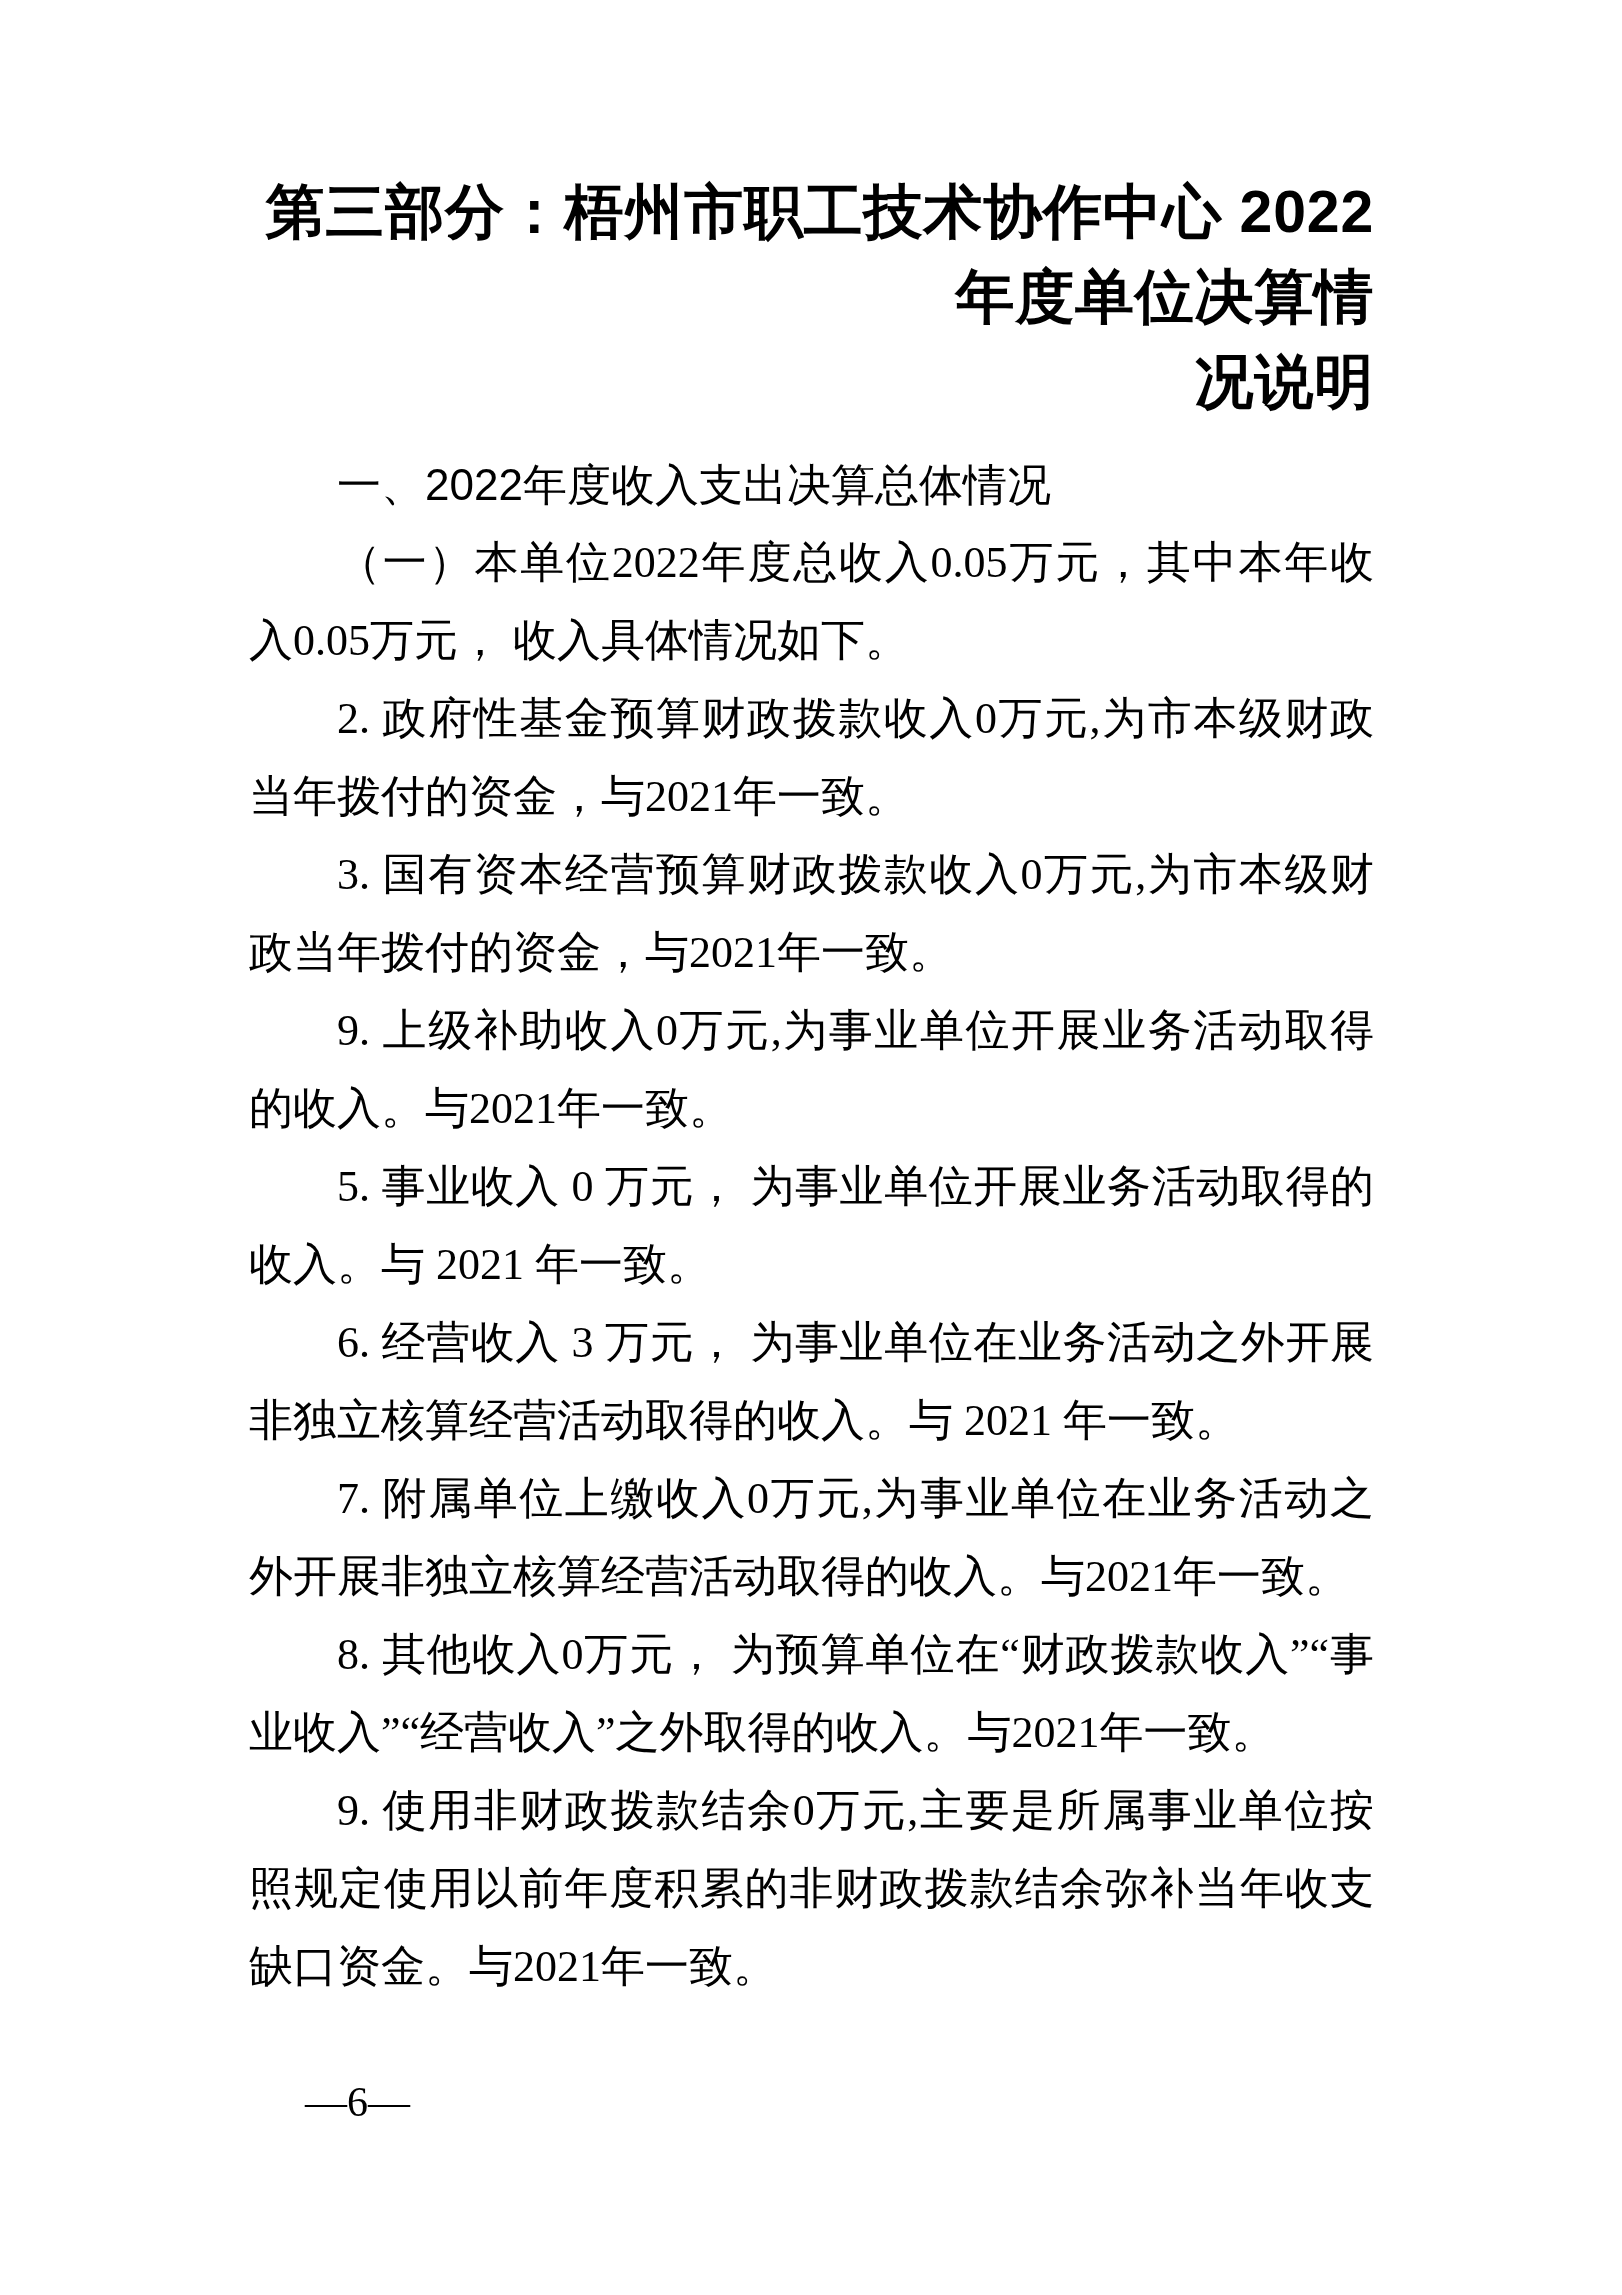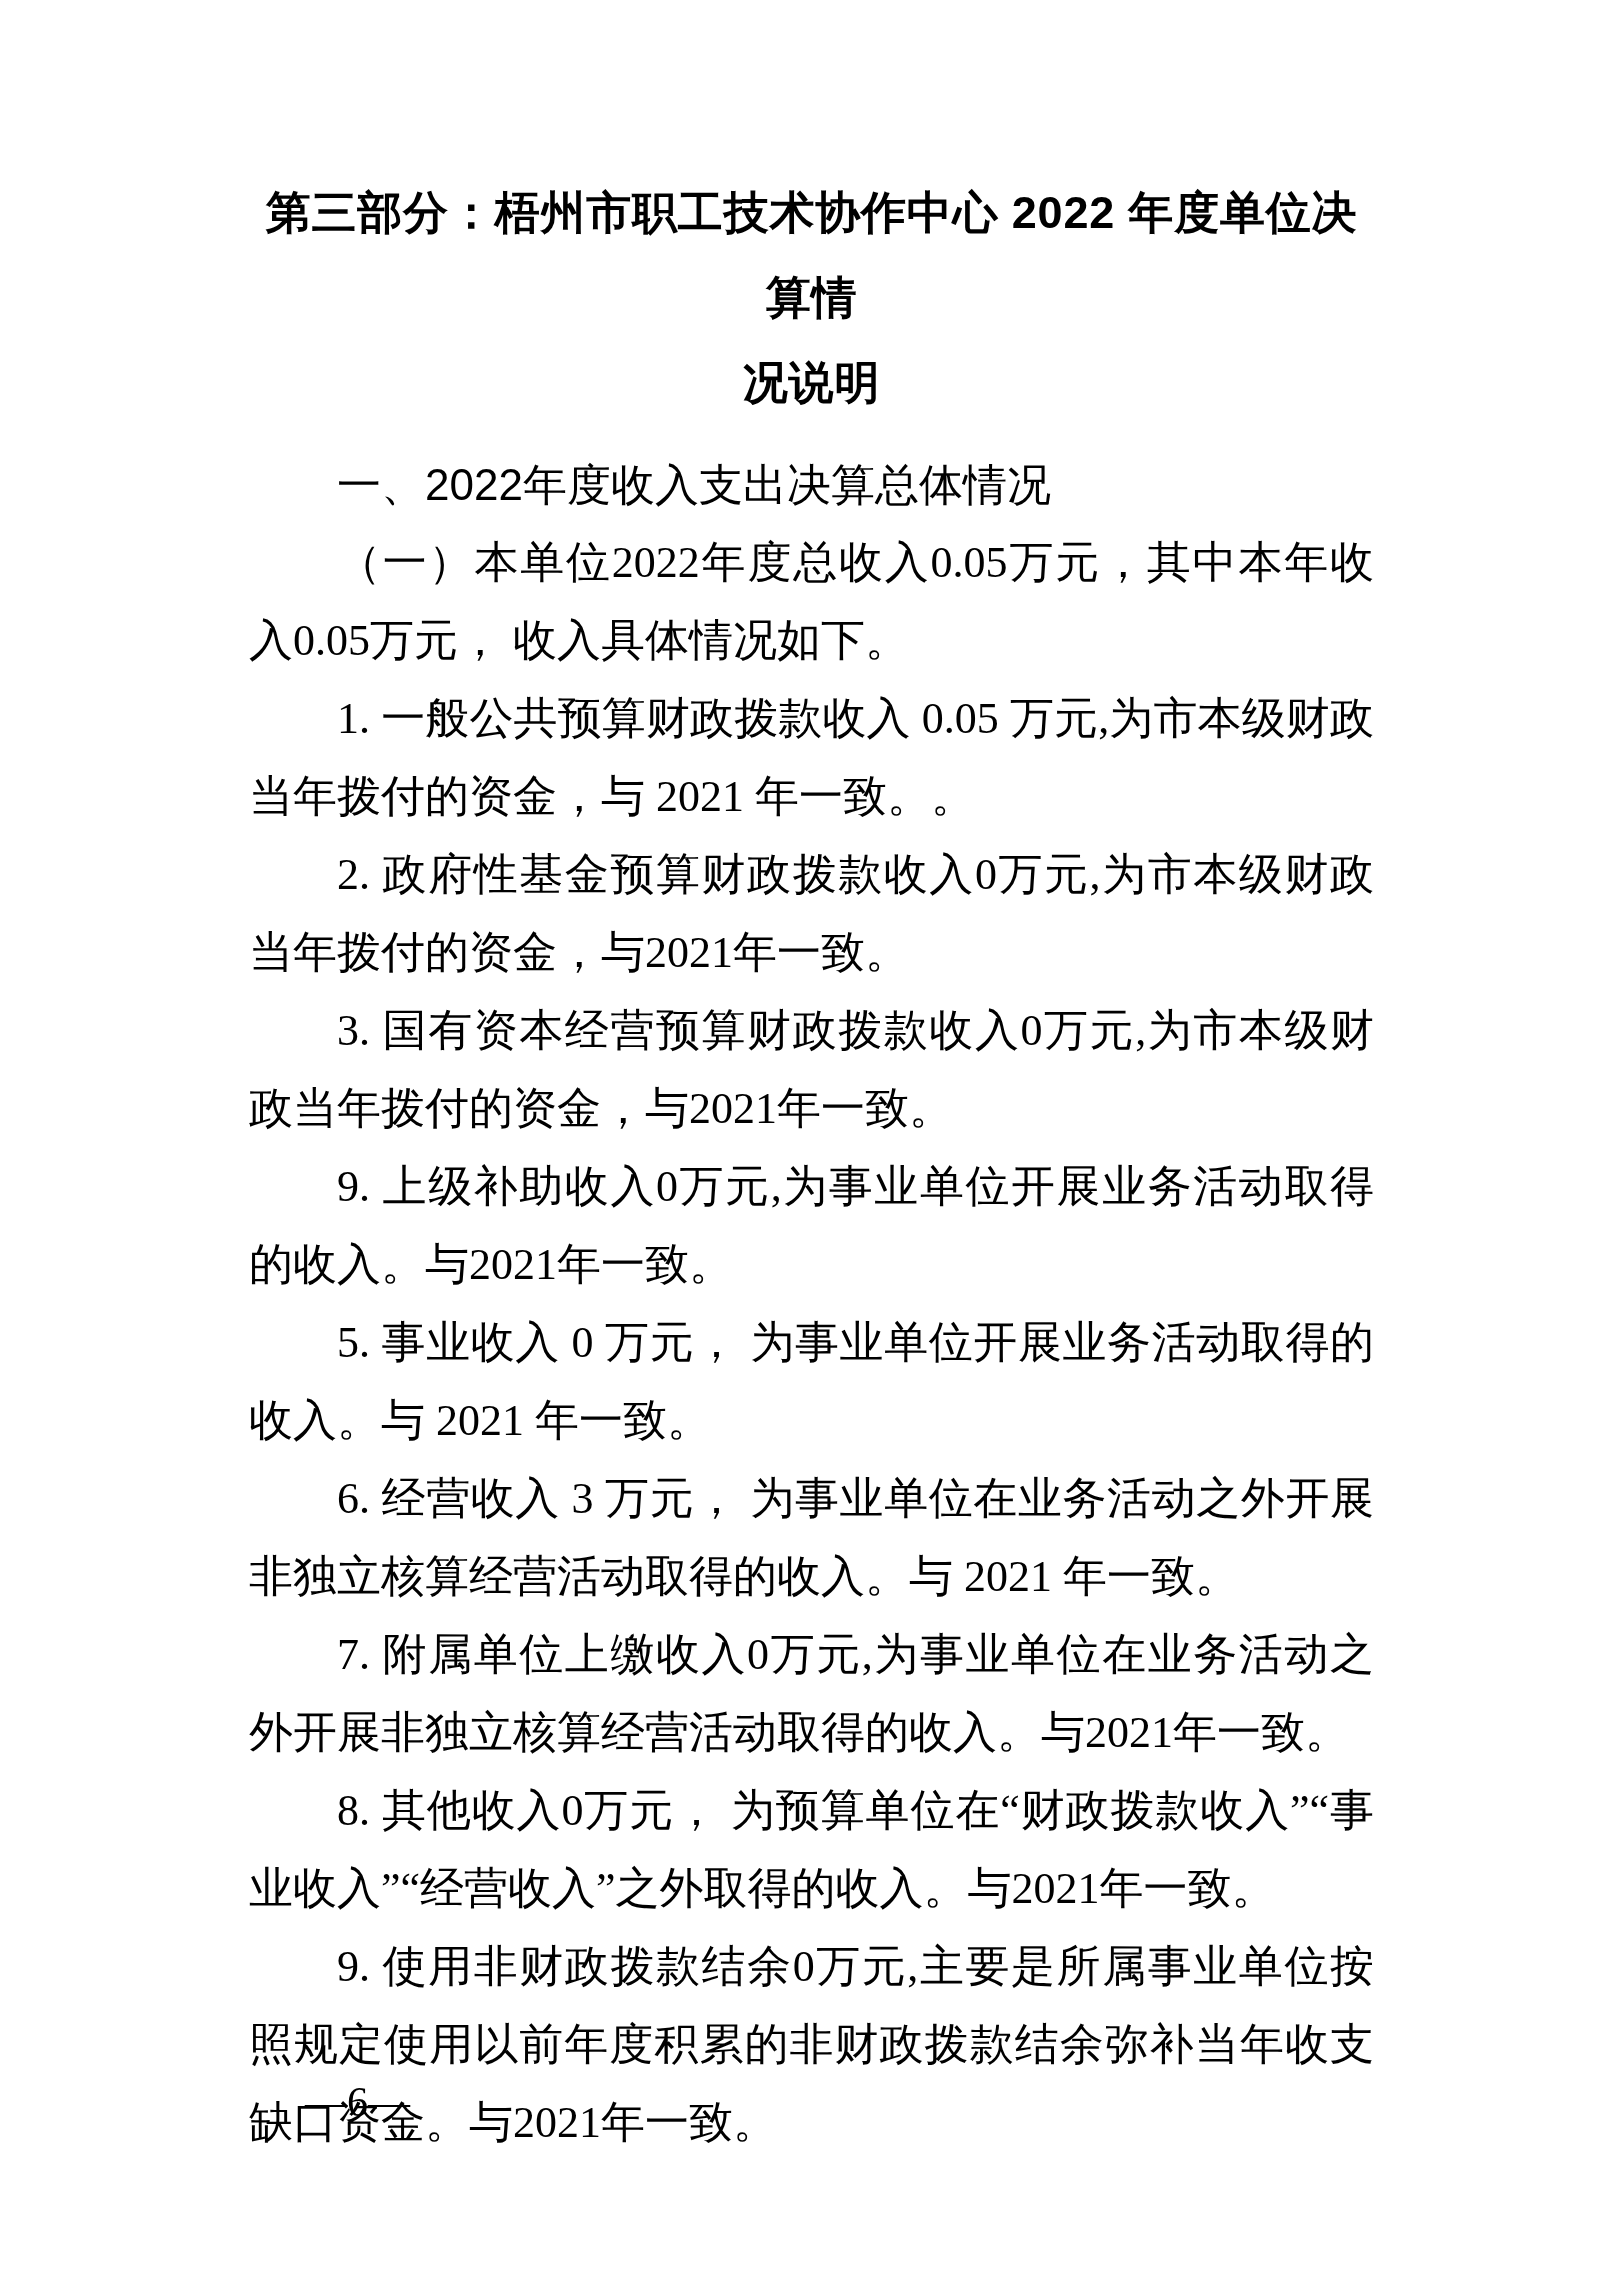--- a/index.html
+++ b/index.html
@@ -16,24 +16,24 @@
     overflow: hidden;
   }
   .content {
     position: absolute;
     left: 249px;
     top: 0;
     width: 1125px;
   }
   .doc-title {
     margin-top: 170px;
-    text-align: center;
+    text-align: right;
     font-family: "Liberation Sans", sans-serif;
     font-weight: bold;
-    font-size: 45px;
+    font-size: 59px;
     line-height: 85px;
     letter-spacing: 0.8px;
   }
   .section-heading {
     margin-top: 21px;
     font-family: "Liberation Sans", sans-serif;
     font-weight: normal;
     font-size: 44px;
     line-height: 78px;
     text-indent: 2em;
@@ -64,21 +64,20 @@
 
     <div class="doc-title">
       <div>第三部分：梧州市职工技术协作中心 2022 年度单位决算情</div>
       <div>况说明</div>
     </div>
 
     <div class="section-heading">一、2022年度收入支出决算总体情况</div>
 
     <div class="body-text">
       <p>（一）本单位2022年度总收入0.05万元，其中本年收入0.05万元， 收入具体情况如下。</p>
-      <p>1. 一般公共预算财政拨款收入 0.05 万元,为市本级财政当年拨付的资金，与 2021 年一致。。</p>
       <p>2. 政府性基金预算财政拨款收入0万元,为市本级财政当年拨付的资金，与2021年一致。</p>
       <p>3. 国有资本经营预算财政拨款收入0万元,为市本级财政当年拨付的资金，与2021年一致。</p>
       <p>9. 上级补助收入0万元,为事业单位开展业务活动取得的收入。与2021年一致。</p>
       <p>5. 事业收入 0 万元， 为事业单位开展业务活动取得的收入。与 2021 年一致。</p>
       <p>6. 经营收入 3 万元， 为事业单位在业务活动之外开展非独立核算经营活动取得的收入。与 2021 年一致。</p>
       <p>7. 附属单位上缴收入0万元,为事业单位在业务活动之外开展非独立核算经营活动取得的收入。与2021年一致。</p>
       <p>8. 其他收入0万元， 为预算单位在“财政拨款收入”“事业收入”“经营收入”之外取得的收入。与2021年一致。</p>
       <p>9. 使用非财政拨款结余0万元,主要是所属事业单位按照规定使用以前年度积累的非财政拨款结余弥补当年收支缺口资金。与2021年一致。</p>
     </div>
 

